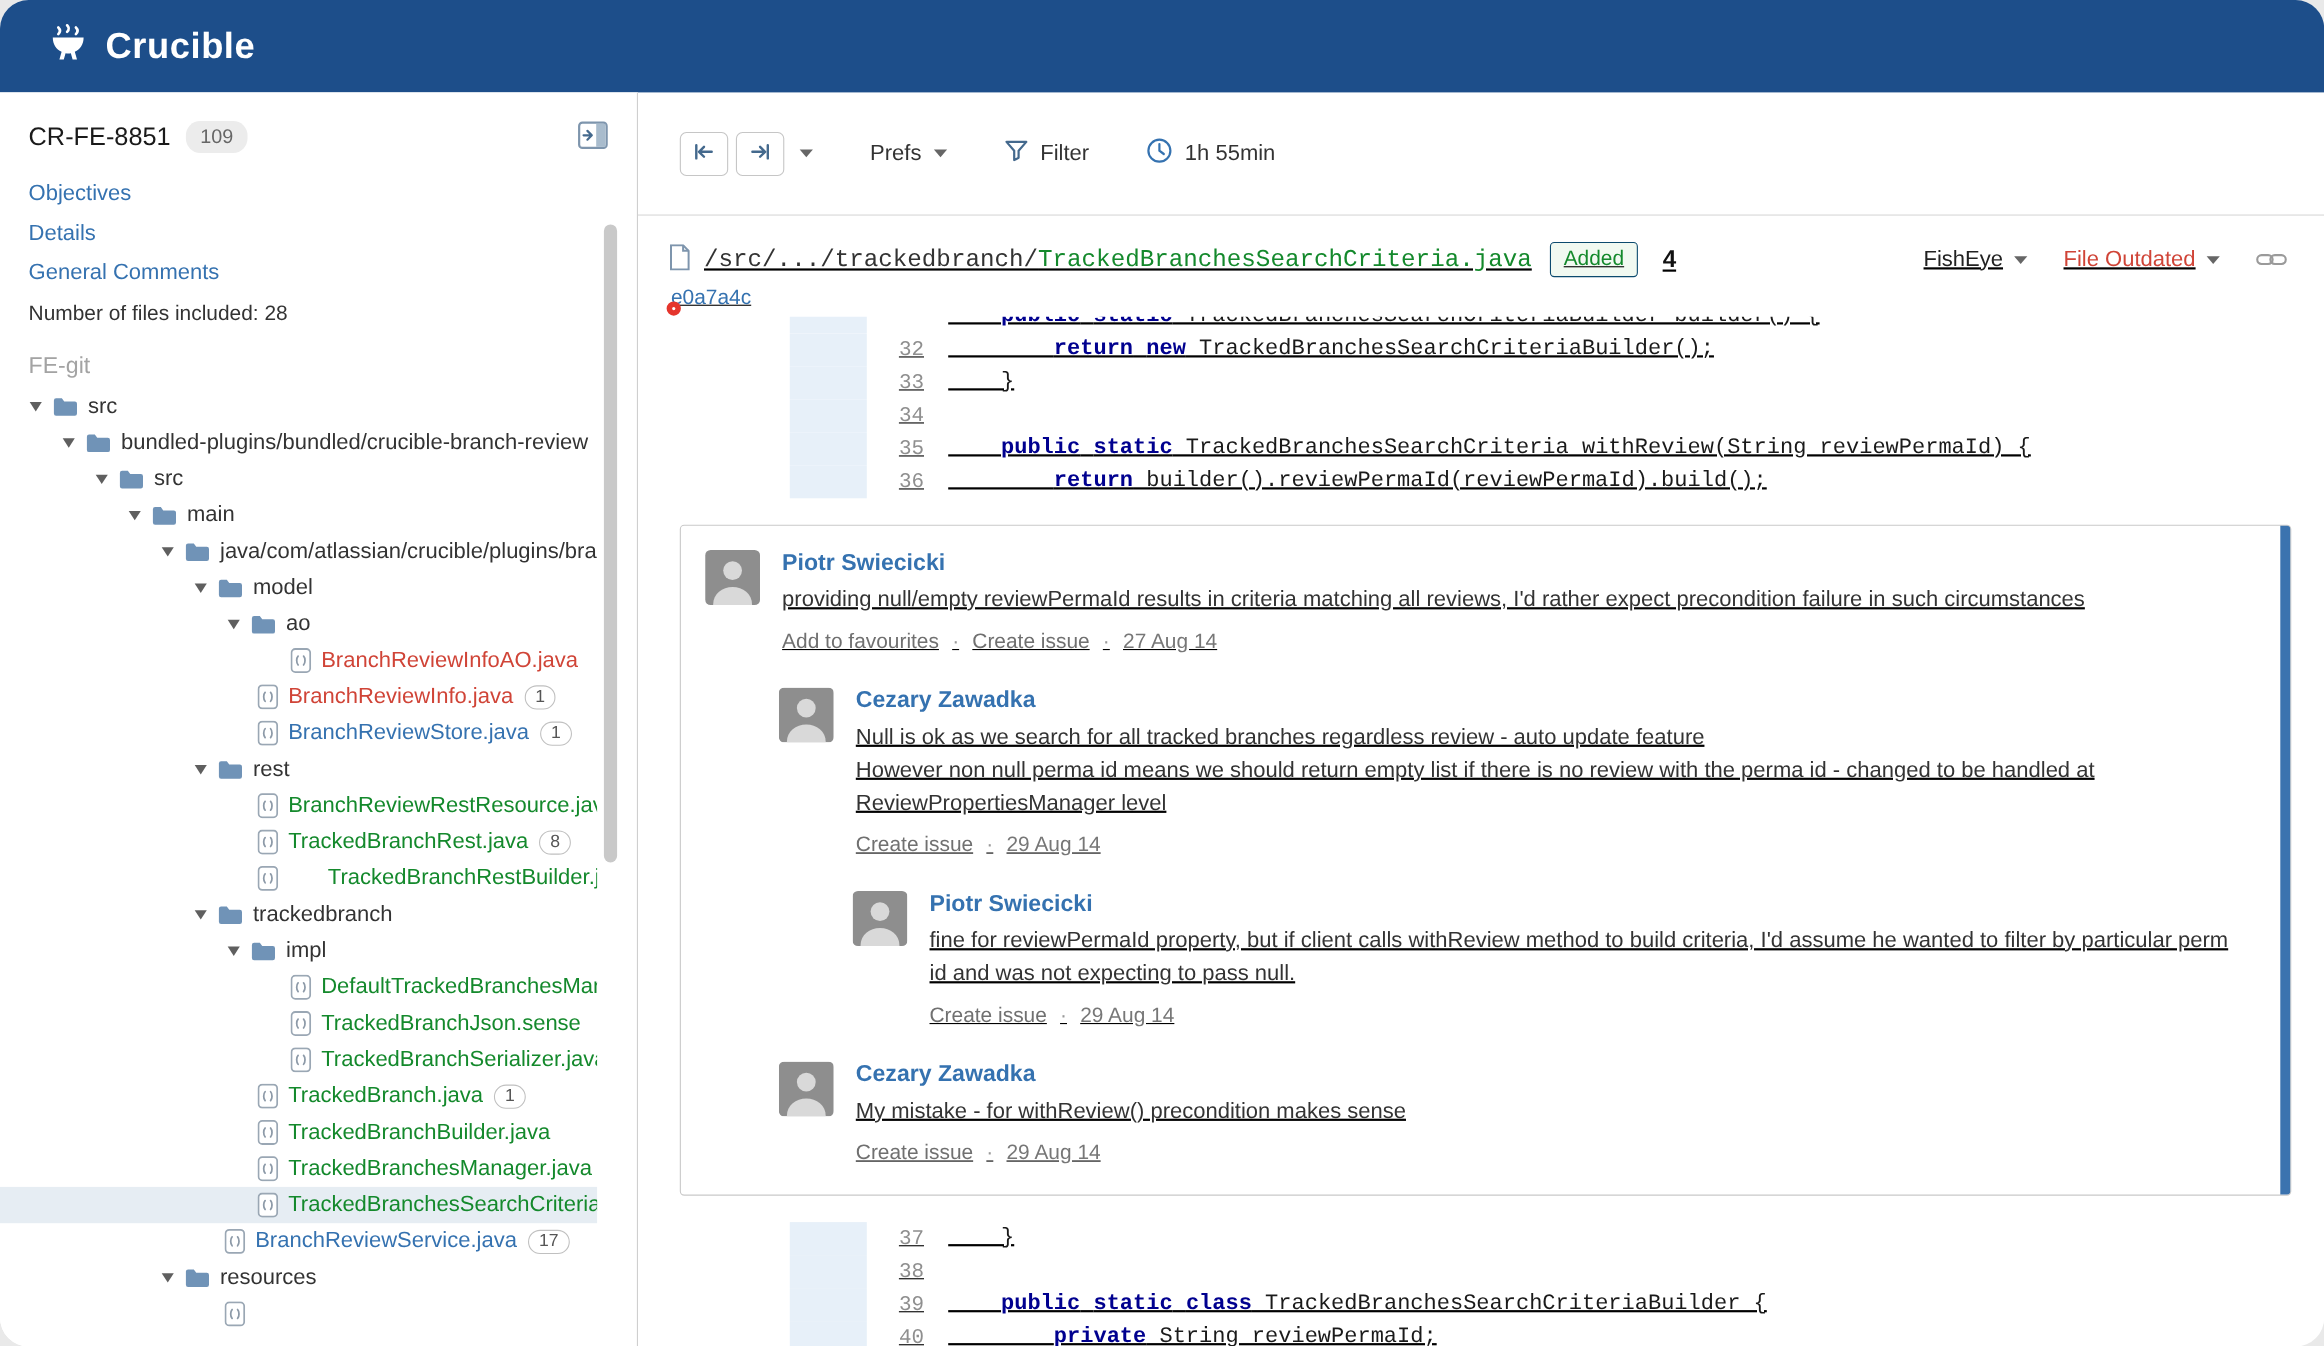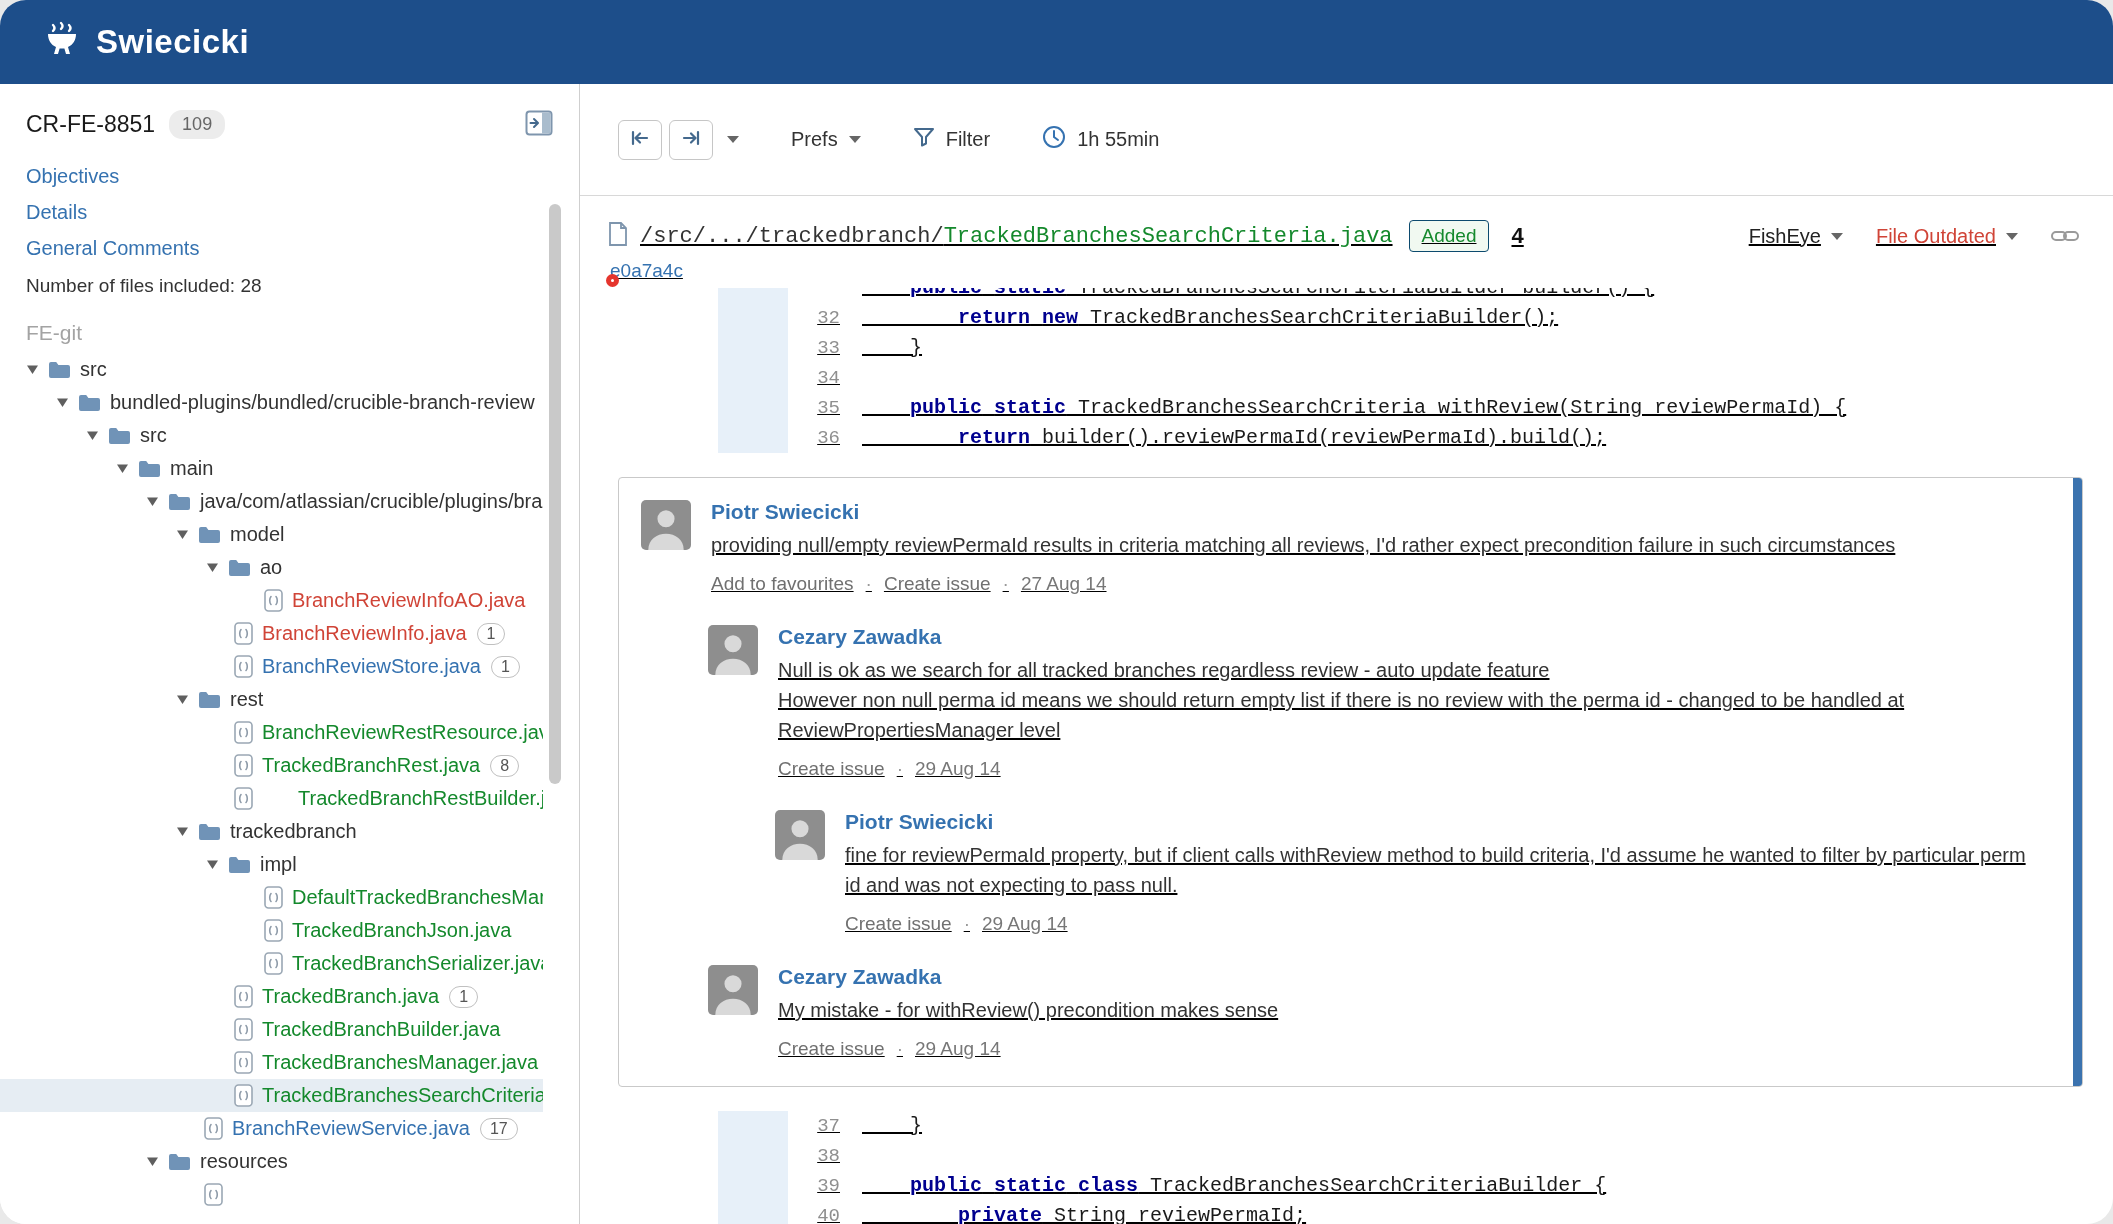--- a/index.html
+++ b/index.html
@@ -90,21 +90,21 @@
 <div class="page">
 
   <header class="topbar">
     <div class="brand">
       <span class="logo">
         <svg width="40" height="40" viewBox="0 0 40 40">
           <path d="M6 14h28c0 6-3 11-8 13l2 7h-4l-1.6-5.6a14 14 0 0 1-4.8 0L16 34h-4l2-7c-5-2-8-7-8-13z" fill="#fff"></path>
           <path d="M11 5c2 2 2 4 0 6M19 3c2 2 2 4 0 6M27 5c2 2 2 4 0 6" stroke="#fff" stroke-width="2.4" fill="none" stroke-linecap="round"></path>
         </svg>
       </span>
-      <span class="brand-text">Swiecicki</span>
+      <span class="brand-text">Crucible</span>
     </div>
   </header>
 
   <div class="body">
 
     <aside class="sidebar">
       <div class="sidebar-head">
         <span class="review-id">CR-FE-8851</span>
         <span class="review-badge">109</span>
         <button class="collapse-btn">
@@ -321,21 +321,21 @@
             </span>
             <span class="tree-label green">DefaultTrackedBranchesManager.java</span>
           </div>
           <div class="tree-row" style="padding-left: 264px;">
             <span class="ficon">
               <svg width="19" height="23" viewBox="0 0 19 23">
                 <rect x="1" y="1" width="17" height="21" rx="3.5" fill="#ffffff" stroke="#9aa7b4" stroke-width="1.6"></rect>
                 <path d="M7 7.5C5.3 9.3 5.3 13.7 7 15.5M12 7.5c1.7 1.8 1.7 6.2 0 8" stroke="#8d9aa8" stroke-width="1.6" fill="none" stroke-linecap="round"></path>
               </svg>
             </span>
-            <span class="tree-label green">TrackedBranchJson.java</span>
+            <span class="tree-label green">TrackedBranchJson.sense</span>
           </div>
           <div class="tree-row" style="padding-left: 264px;">
             <span class="ficon">
               <svg width="19" height="23" viewBox="0 0 19 23">
                 <rect x="1" y="1" width="17" height="21" rx="3.5" fill="#ffffff" stroke="#9aa7b4" stroke-width="1.6"></rect>
                 <path d="M7 7.5C5.3 9.3 5.3 13.7 7 15.5M12 7.5c1.7 1.8 1.7 6.2 0 8" stroke="#8d9aa8" stroke-width="1.6" fill="none" stroke-linecap="round"></path>
               </svg>
             </span>
             <span class="tree-label green">TrackedBranchSerializer.java</span>
           </div>

